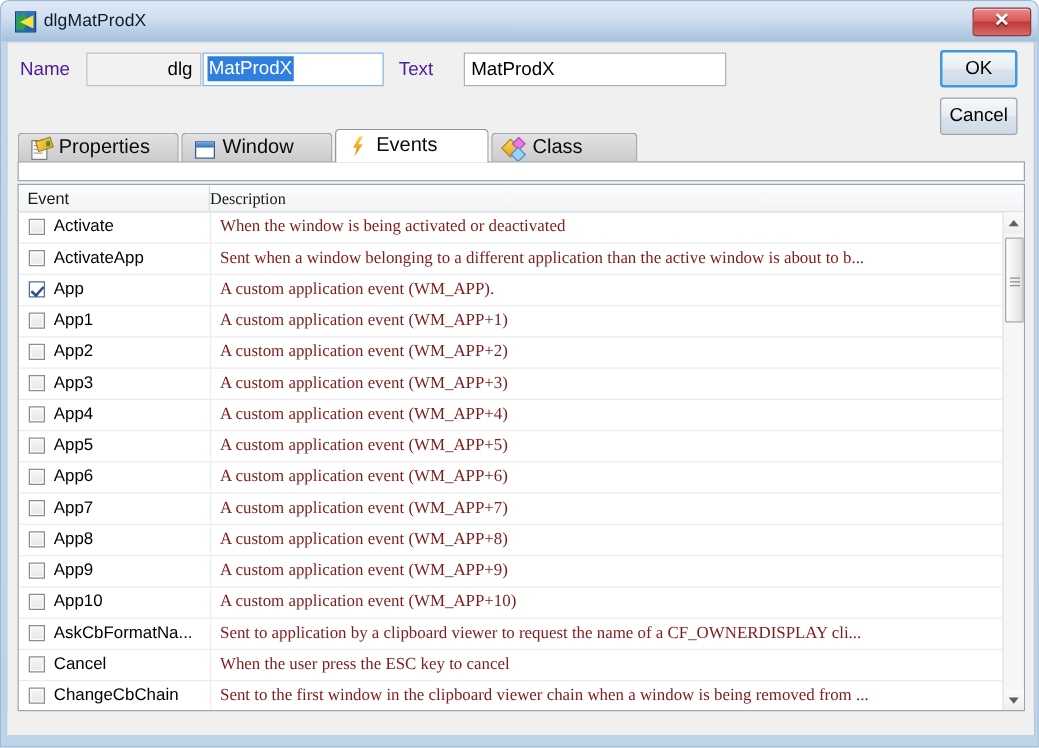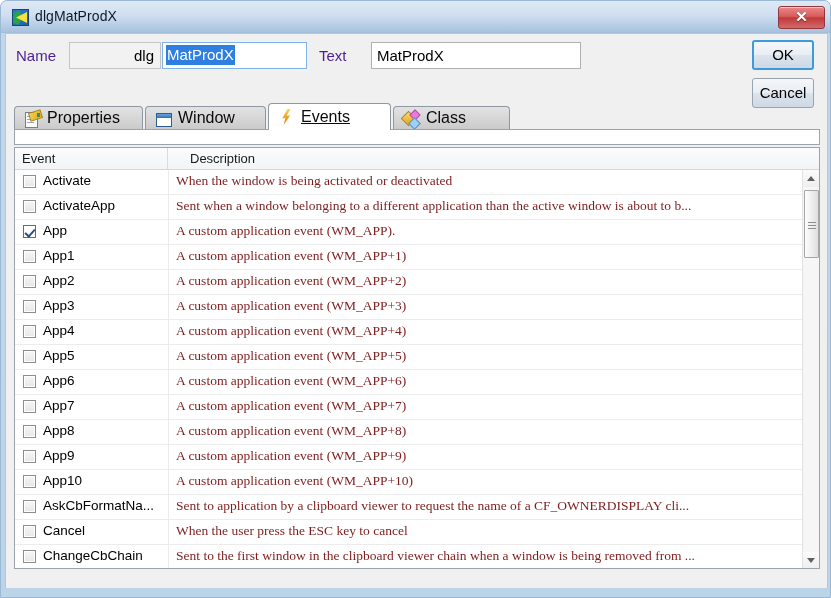--- a/index.html
+++ b/index.html
@@ -198,21 +198,20 @@
     color: #0a0a0a;
     cursor: pointer;
   }
   .tab.active {
     top: 0px;
     height: 27px;
     line-height: 25px;
     background: #ffffff;
     border-color: #8d98a3;
     z-index: 5;
-    text-decoration: underline;
   }
   #tab-properties { left: 0px;   width: 129px; }
   #tab-window     { left: 131px; width: 121px; }
   #tab-events     { left: 254px; width: 123px; }
   #tab-class      { left: 379px; width: 117px; }
 
   .tabicon { position: absolute; left: 9px; top: 4px; width: 16px; height: 16px; }
   .tab.active .tabicon { top: 5px; }
 
   
@@ -293,21 +292,21 @@
     position: absolute;
     top: 0; height: 21px;
     line-height: 21px;
     font-size: 13px;
     color: #1a1a1a;
     padding-left: 7px;
     box-sizing: border-box;
     cursor: pointer;
   }
   #hdr-event { left: 0px;   width: 153px; border-right: 1px solid #d8dcdf; }
-  #hdr-desc  { left: 168px; width: 634px; }
+  #hdr-desc  { left: 146px; width: 634px; font-family: Liberation Serif, serif; }
 
   #rows-clip {
     position: absolute;
     left: 0; top: 22px;
     width: 787px; height: 399px;
     overflow: hidden;
   }
   .row {
     position: relative;
     height: 25px;

